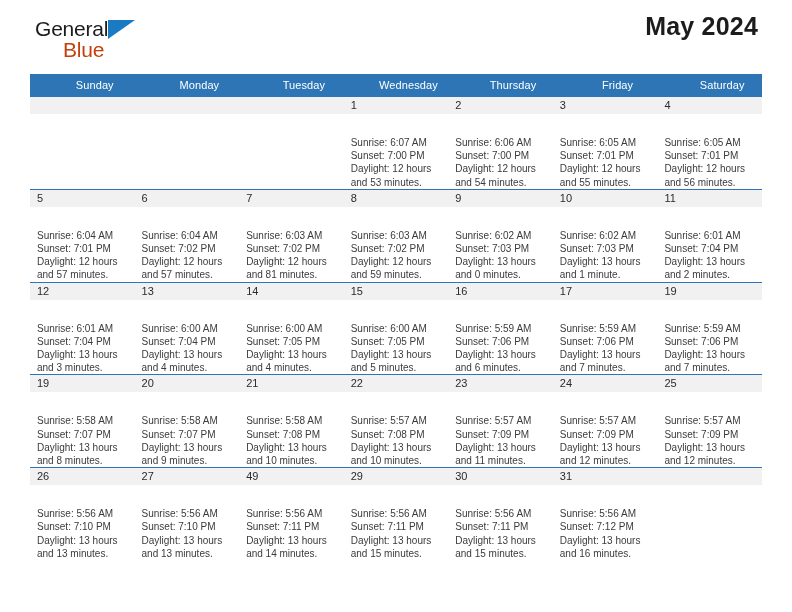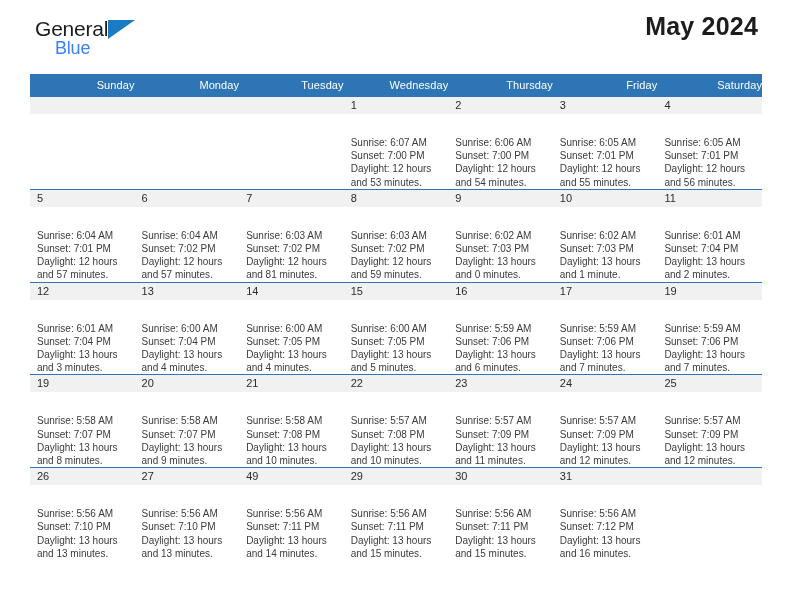--- a/index.html
+++ b/index.html
@@ -47,23 +47,23 @@
   .brand-tri {
     position: absolute;
     left: 73px;
     top: 2px;
     width: 0;
     height: 0;
     border-left: 27px solid #1a7bc4;
     border-bottom: 19px solid transparent;
   }
   .brand-row2 {
-    font-size: 18px;
-    color: #3b82f6;
-    margin-left: 20px;
+    font-size: 21px;
+    color: #c2410c;
+    margin-left: 28px;
     margin-top: -2px;
     letter-spacing: -0.2px;
   }
 
   .title-block {
     text-align: right;
     padding-right: 4px;
   }
   .cal-title {
     font-size: 25px;
@@ -84,21 +84,21 @@
     width: 732px;
     border-collapse: collapse;
     table-layout: fixed;
   }
 
   .calendar thead th {
     background: #2e75b6;
     color: #ffffff;
     font-size: 11px;
     font-weight: normal;
-    text-align: right;
+    text-align: center;
     padding: 5px 0 5px 25px;
     height: 21px;
     letter-spacing: 0.1px;
   }
 
   .calendar tbody td {
     vertical-align: top;
     width: 104.57px;
     height: 90px;
     border-top: 1.6px solid #2e75b6;

